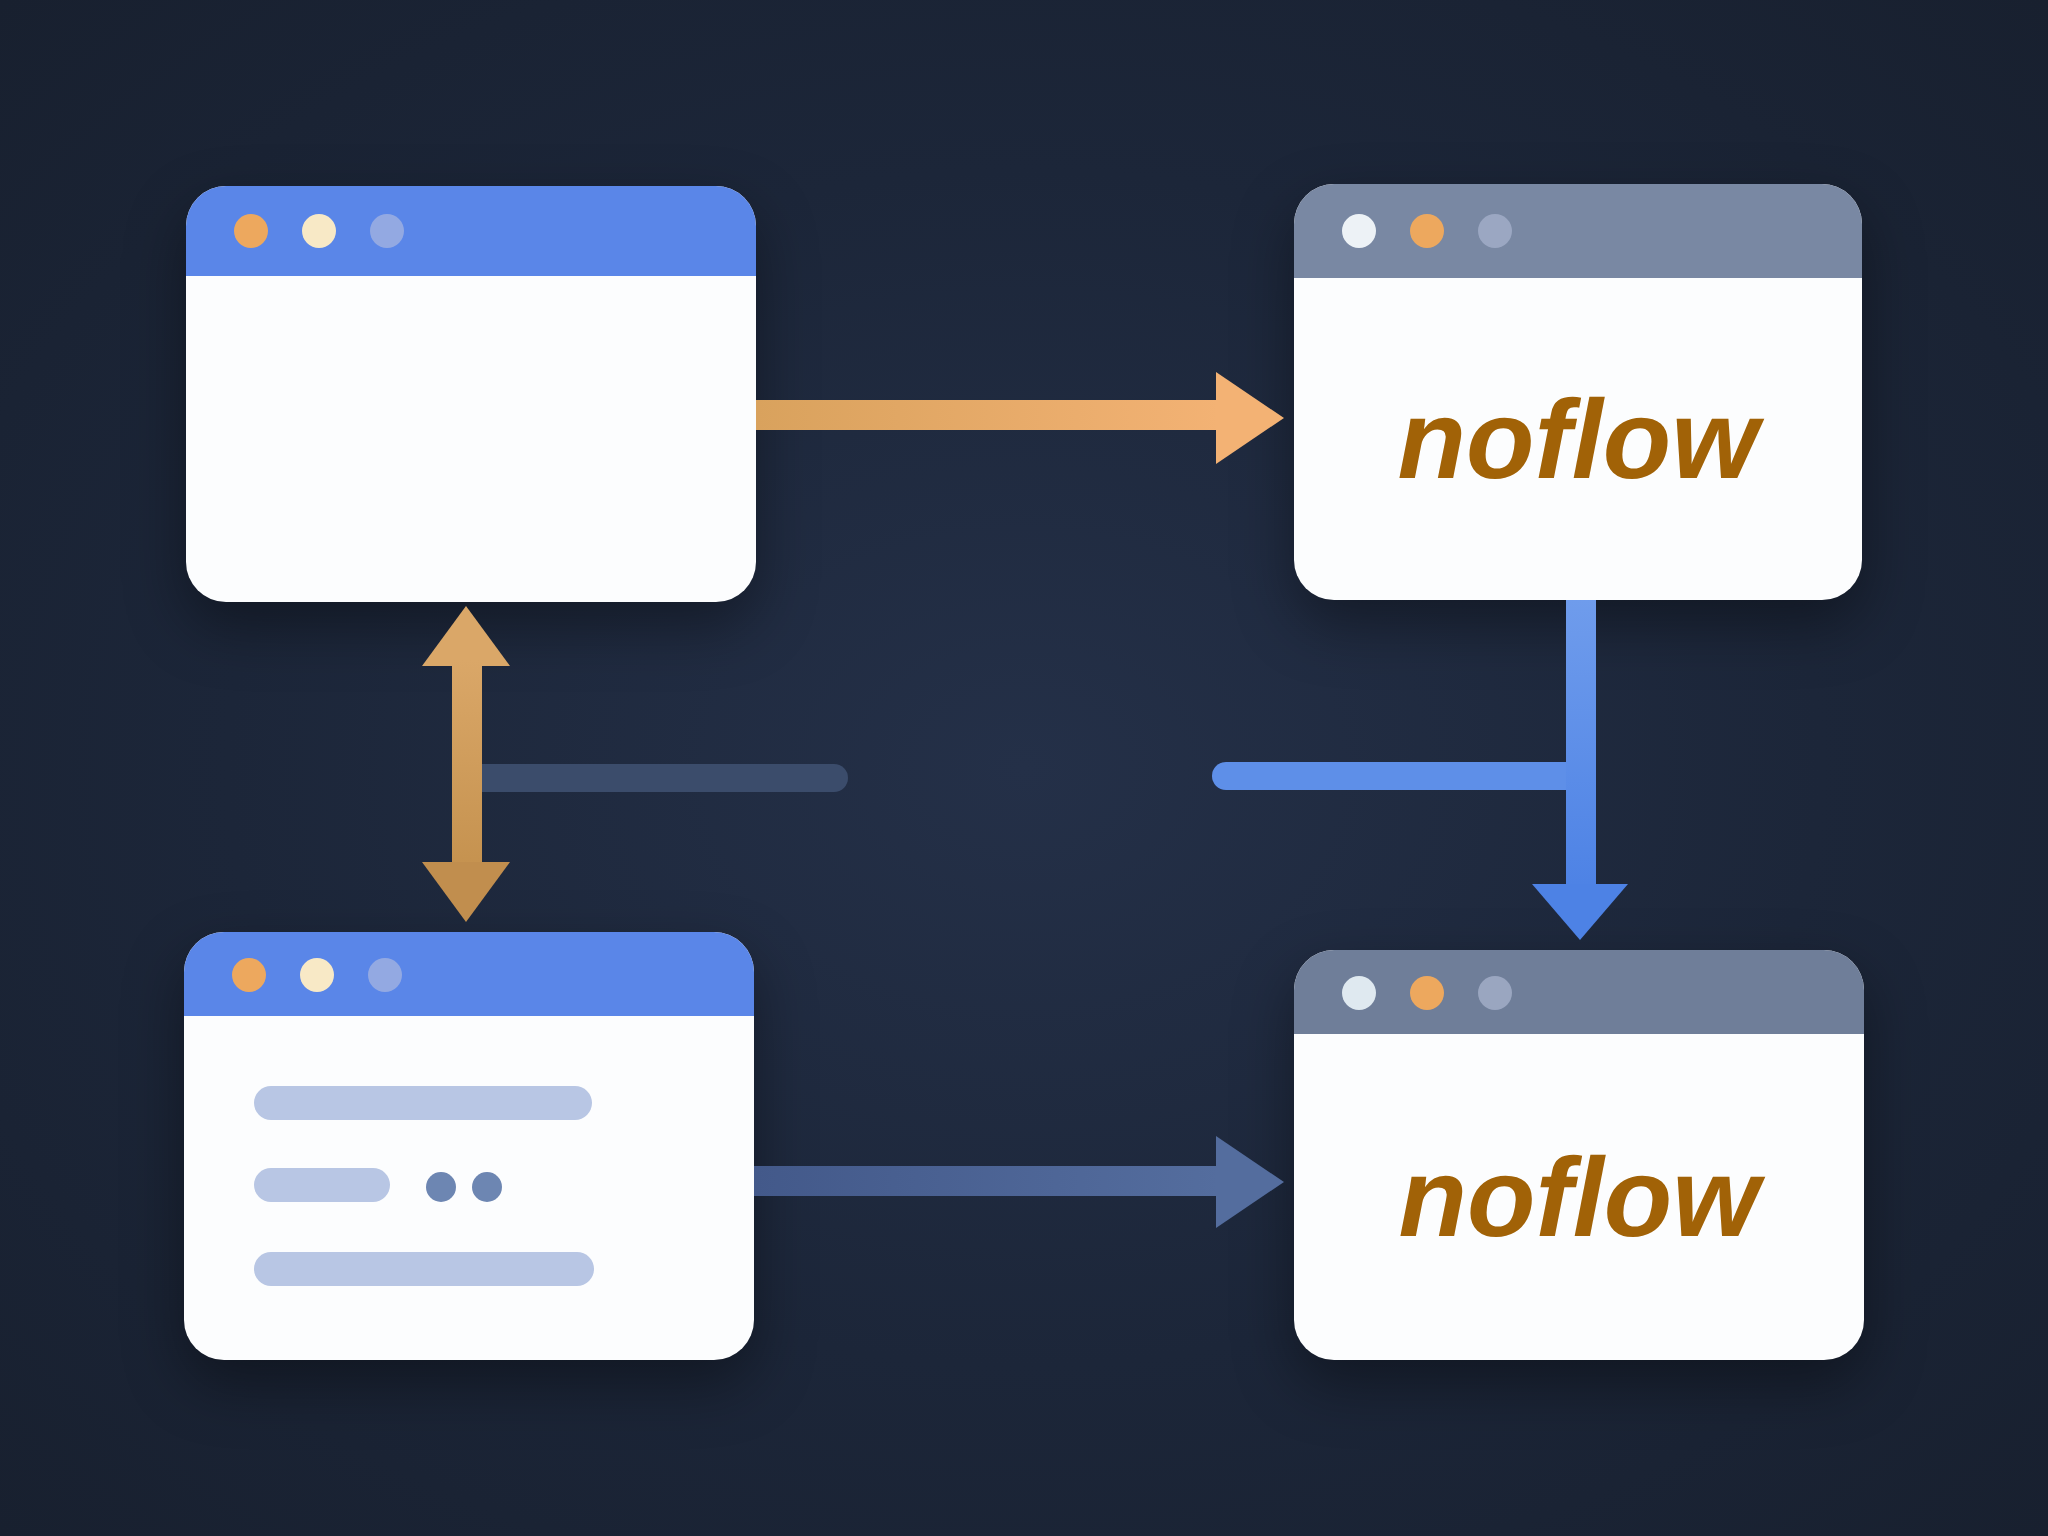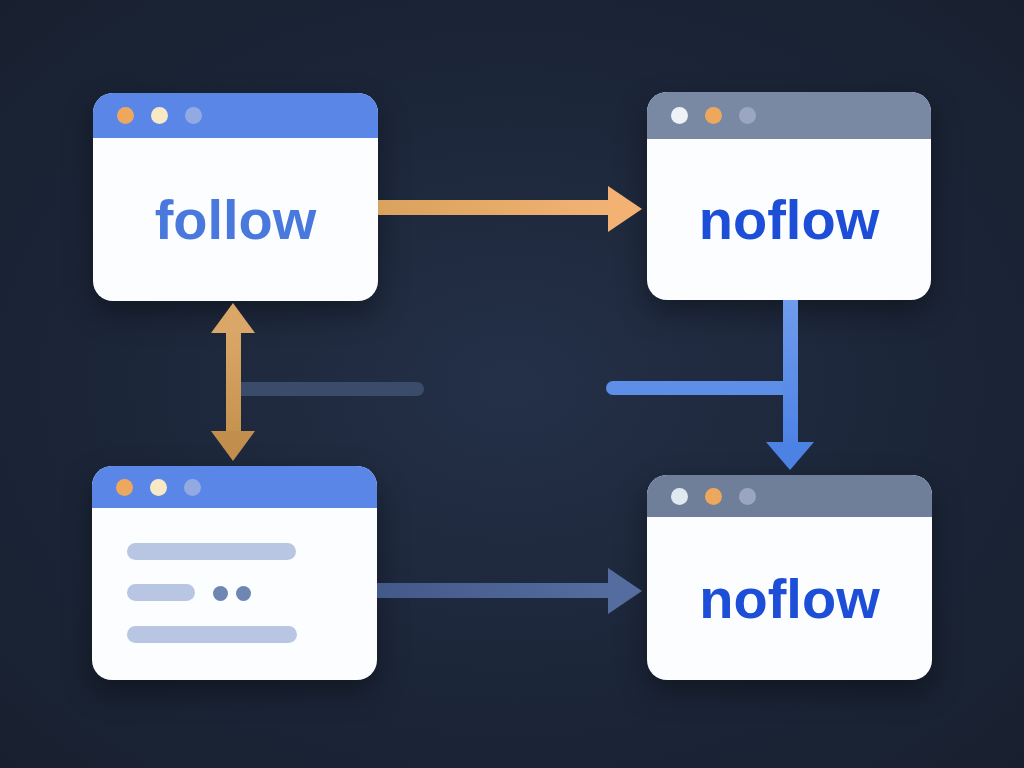--- a/index.html
+++ b/index.html
@@ -23,21 +23,21 @@
   .titlebar.graydark{background:#6f7e99;}
   .dot{width:17px; height:17px; border-radius:50%;}
   .win-body{
     position:absolute; left:0; right:0; bottom:0;
     display:flex; align-items:center; justify-content:center;
   }
   .win-label{
     font-weight:800; font-size:56px; letter-spacing:0px; line-height:1;
   }
   .label-follow{color:#4a79dd;}
-  .label-noflow{color:#1d4ed8;}
+  .label-noflow{color:#a16207;font-style:italic;}
 
   
   .skel-bar{position:absolute; height:17px; border-radius:9px; background:#b8c6e4;}
   .skel-dot{position:absolute; width:15px; height:15px; border-radius:50%; background:#6d86b2;}
 
   
   .hline{position:absolute; height:14px; border-radius:7px;}
   .hline.dark{background:#3b4c6b;}
   .hline.blue{background:#5e8fe8;}
 
@@ -73,23 +73,20 @@
 
   <div class="hline dark" style="left:228px; top:382px; width:196px;"></div>
   <div class="hline blue" style="left:606px; top:381px; width:192px;"></div>
 
 
   <div class="window" style="left:93px; top:93px; width:285px; height:208px;">
     <div class="titlebar blue" style="height:45px;">
       <span class="dot" style="background:#eda85e;"></span>
       <span class="dot" style="background:#f8e9c6;"></span>
       <span class="dot" style="background:#93a9e2;"></span>
-    </div>
-    <div class="win-body" style="top:45px;">
-      <span class="win-label label-follow">follow</span>
     </div>
   </div>
 
   <div class="window" style="left:647px; top:92px; width:284px; height:208px;">
     <div class="titlebar gray" style="height:47px;">
       <span class="dot" style="background:#edf2f6;"></span>
       <span class="dot" style="background:#eda85e;"></span>
       <span class="dot" style="background:#9ba7c2;"></span>
     </div>
     <div class="win-body" style="top:47px;">

